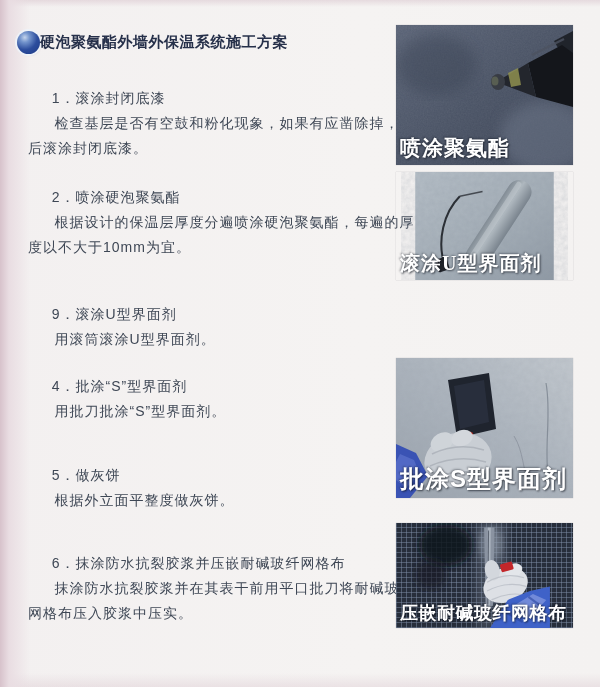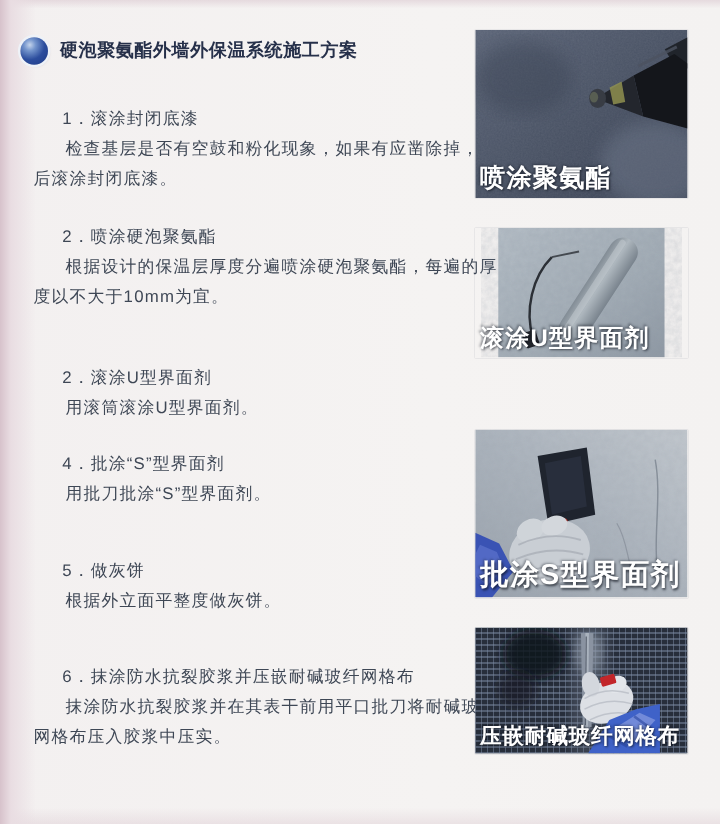--- a/index.html
+++ b/index.html
@@ -17,36 +17,36 @@
       linear-gradient(90deg, #f3f0f0 0%, #f5f3f2 60%, #f4f2f1 100%);
   }
   
   .title-row { position:absolute; left:17px; top:31px; display:flex; align-items:center; }
   .bullet {
     width:23px; height:23px; border-radius:50%;
     background: radial-gradient(circle at 34% 28%, #c4d4ec 0%, #7394cc 22%, #2c4d9d 55%, #1c3a86 100%);
     box-shadow: 0 0 0 2px #eef2f8, 1px 1px 2px rgba(120,100,120,.35);
   }
   .page-title {
-    margin-left:10px; font-size:15px; font-weight:bold; color:#26304a;
+    font-size:15px; font-weight:bold; color:#26304a;
     letter-spacing:.5px; white-space:nowrap;
   }
   
   .steps { position:absolute; left:28px; top:0; width:392px; height:581px; }
   .step { position:absolute; left:0; width:100%; color:#3e4755; font-size:14px;
           line-height:25px; letter-spacing:1px; }
   .step h3 { margin:0; font-size:14px; font-weight:normal; text-indent:1.7em; line-height:25px; }
   .step p  { margin:0; text-indent:1.9em; }
   .s1 { top:86px; }  .s2 { top:185px; } .s3 { top:302px; }
   .s4 { top:374px; } .s5 { top:463px; } .s6 { top:551px; }
   
   .photo { position:absolute; left:396px; width:177px; overflow:hidden;
            box-shadow:0 0 1px rgba(90,90,110,.4); }
   .p1 { top:25px;  height:140px; }
-  .p2 { top:190px; height:108px; }
+  .p2 { top:172px; height:108px;font-family:Liberation Serif, serif; }
   .p3 { top:358px; height:140px; }
   .p4 { top:523px; height:105px; }
   .photo svg { position:absolute; left:0; top:0; width:100%; height:100%; display:block; }
   .p4 .mesh {
     position:absolute; inset:0; background-color:#272e3b;
     background-image:
       repeating-linear-gradient(0deg,  rgba(125,140,165,.5) 0 1px, rgba(0,0,0,0) 1px 5px),
       repeating-linear-gradient(90deg, rgba(125,140,165,.5) 0 1px, rgba(0,0,0,0) 1px 5px);
   }
   .caption {
@@ -72,21 +72,21 @@
   <div class="steps">
     <div class="step s1">
       <h3>1．滚涂封闭底漆</h3>
       <p>检查基层是否有空鼓和粉化现象，如果有应凿除掉，然后滚涂封闭底漆。</p>
     </div>
     <div class="step s2">
       <h3>2．喷涂硬泡聚氨酯</h3>
       <p>根据设计的保温层厚度分遍喷涂硬泡聚氨酯，每遍的厚度以不大于10mm为宜。</p>
     </div>
     <div class="step s3">
-      <h3>2．滚涂U型界面剂</h3>
+      <h3>9．滚涂U型界面剂</h3>
       <p>用滚筒滚涂U型界面剂。</p>
     </div>
     <div class="step s4">
       <h3>4．批涂“S”型界面剂</h3>
       <p>用批刀批涂“S”型界面剂。</p>
     </div>
     <div class="step s5">
       <h3>5．做灰饼</h3>
       <p>根据外立面平整度做灰饼。</p>
     </div>

